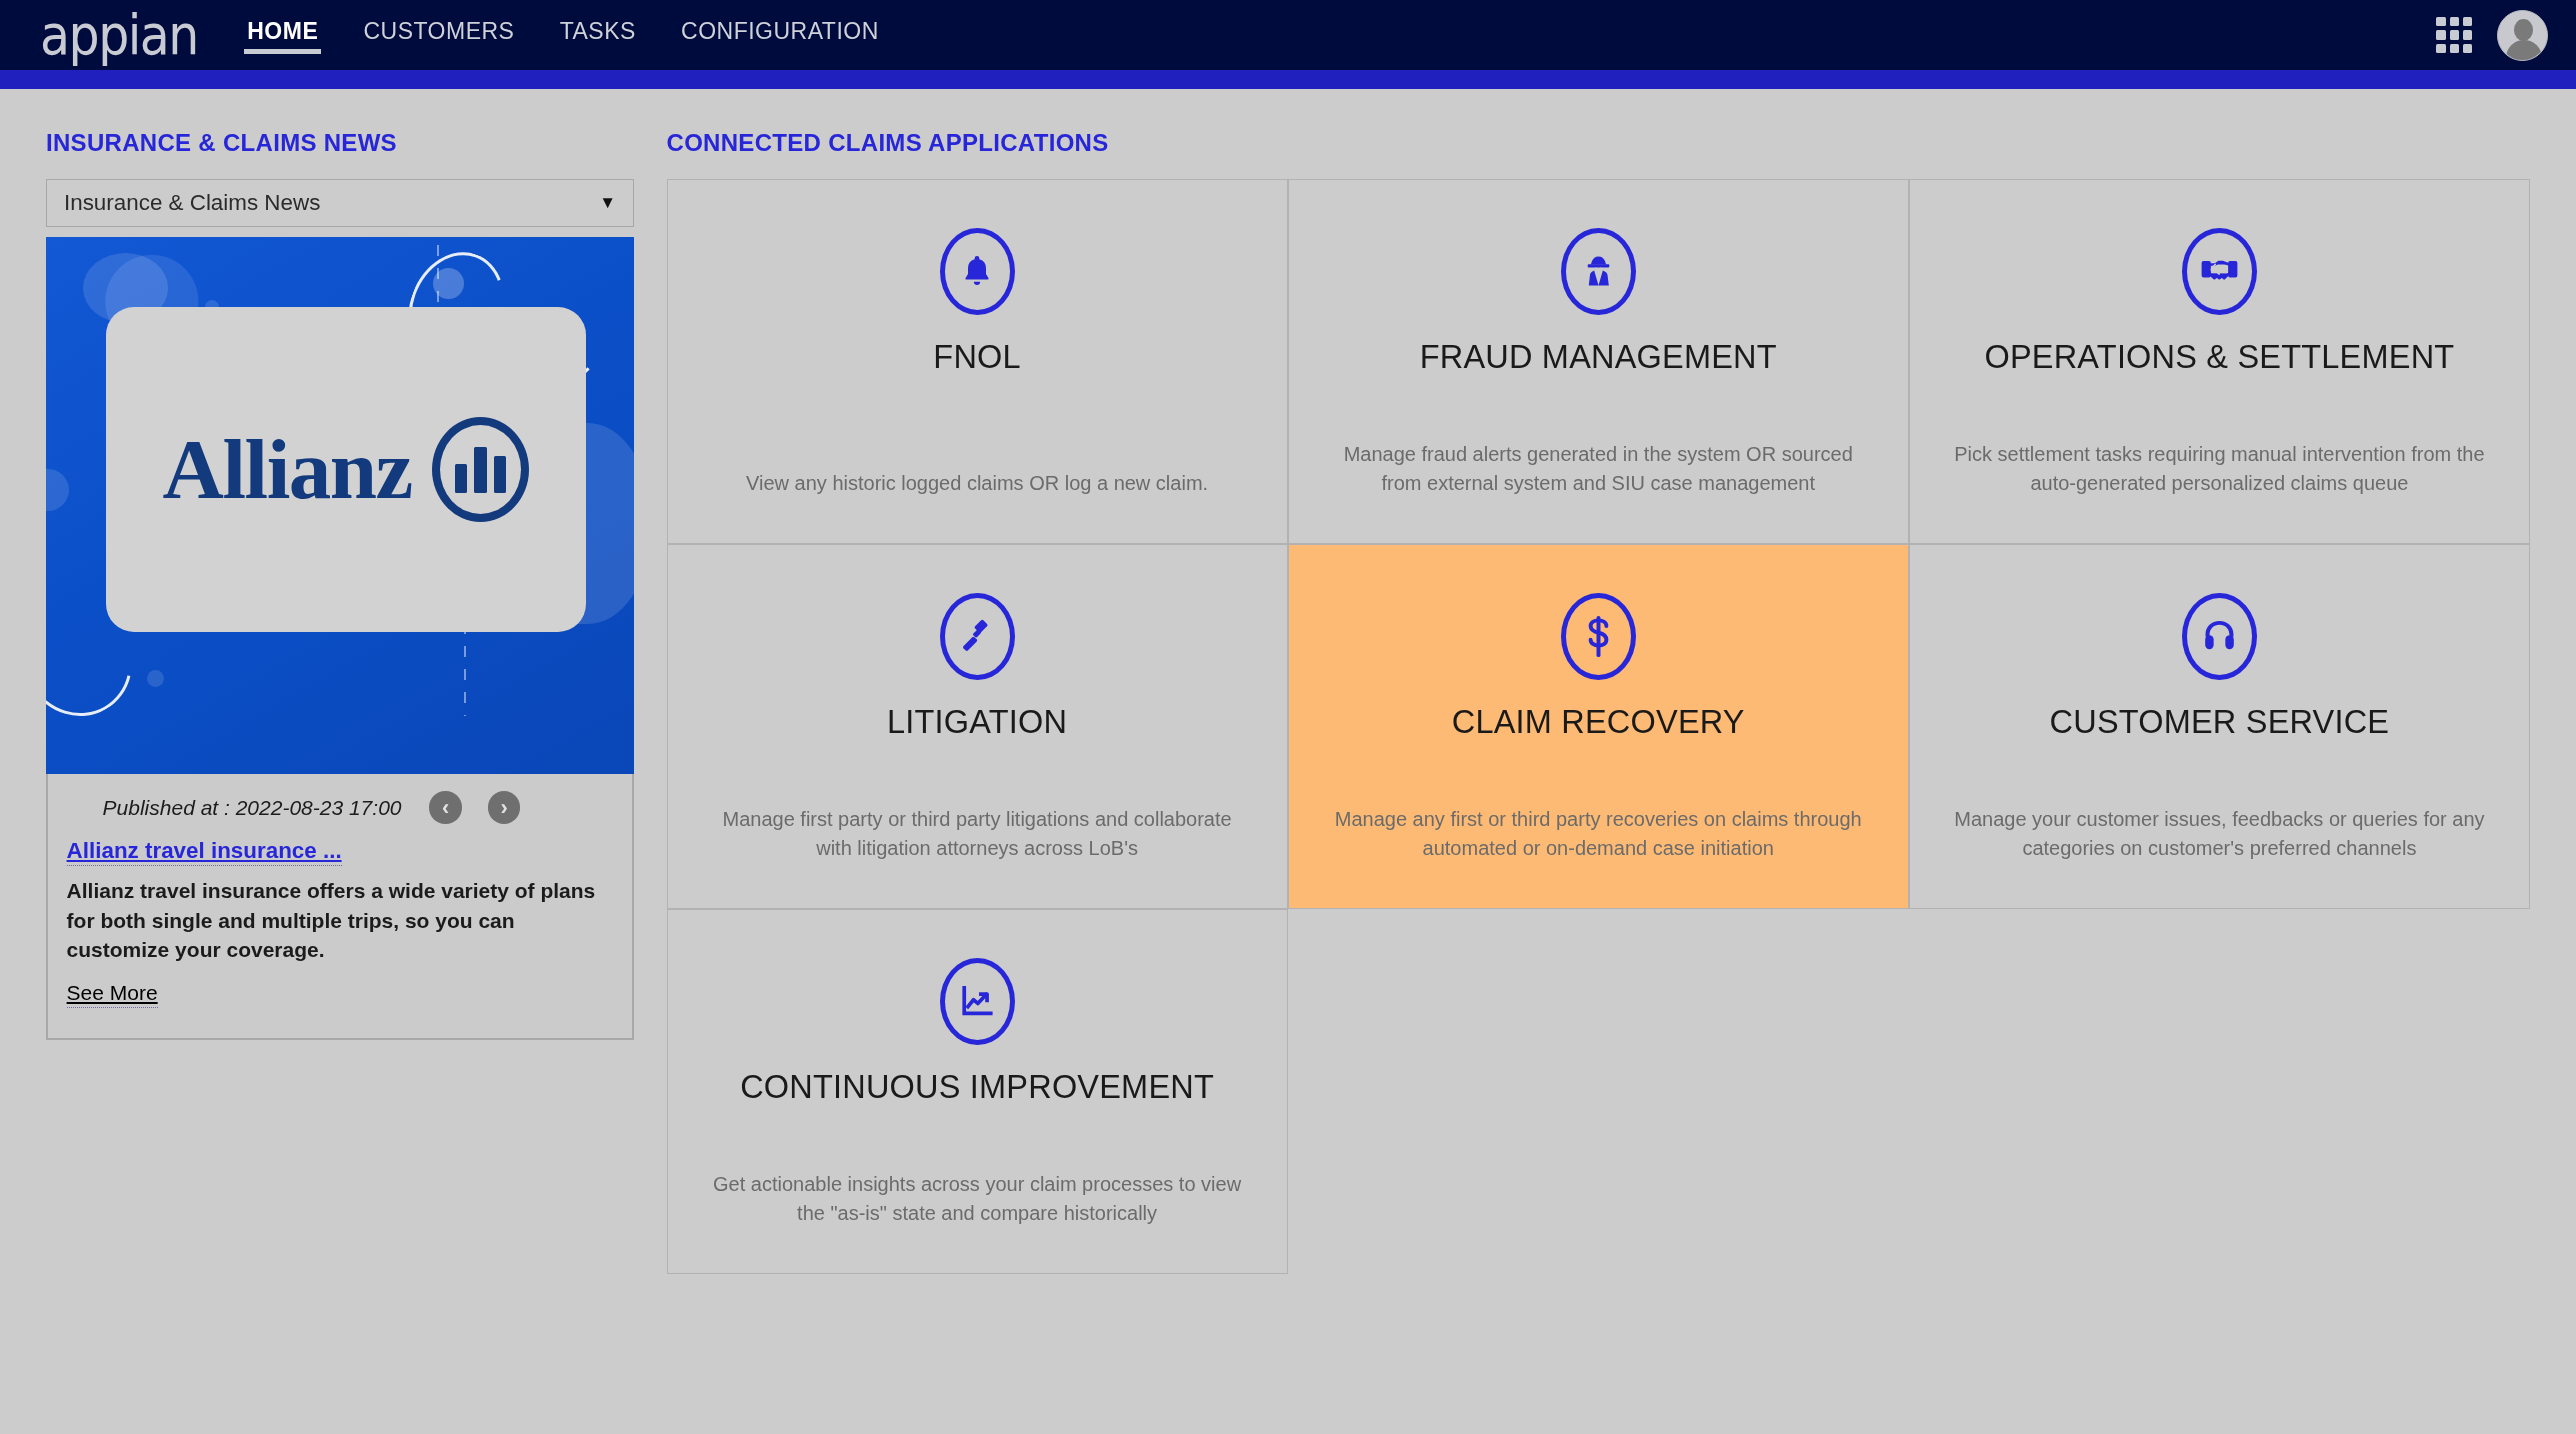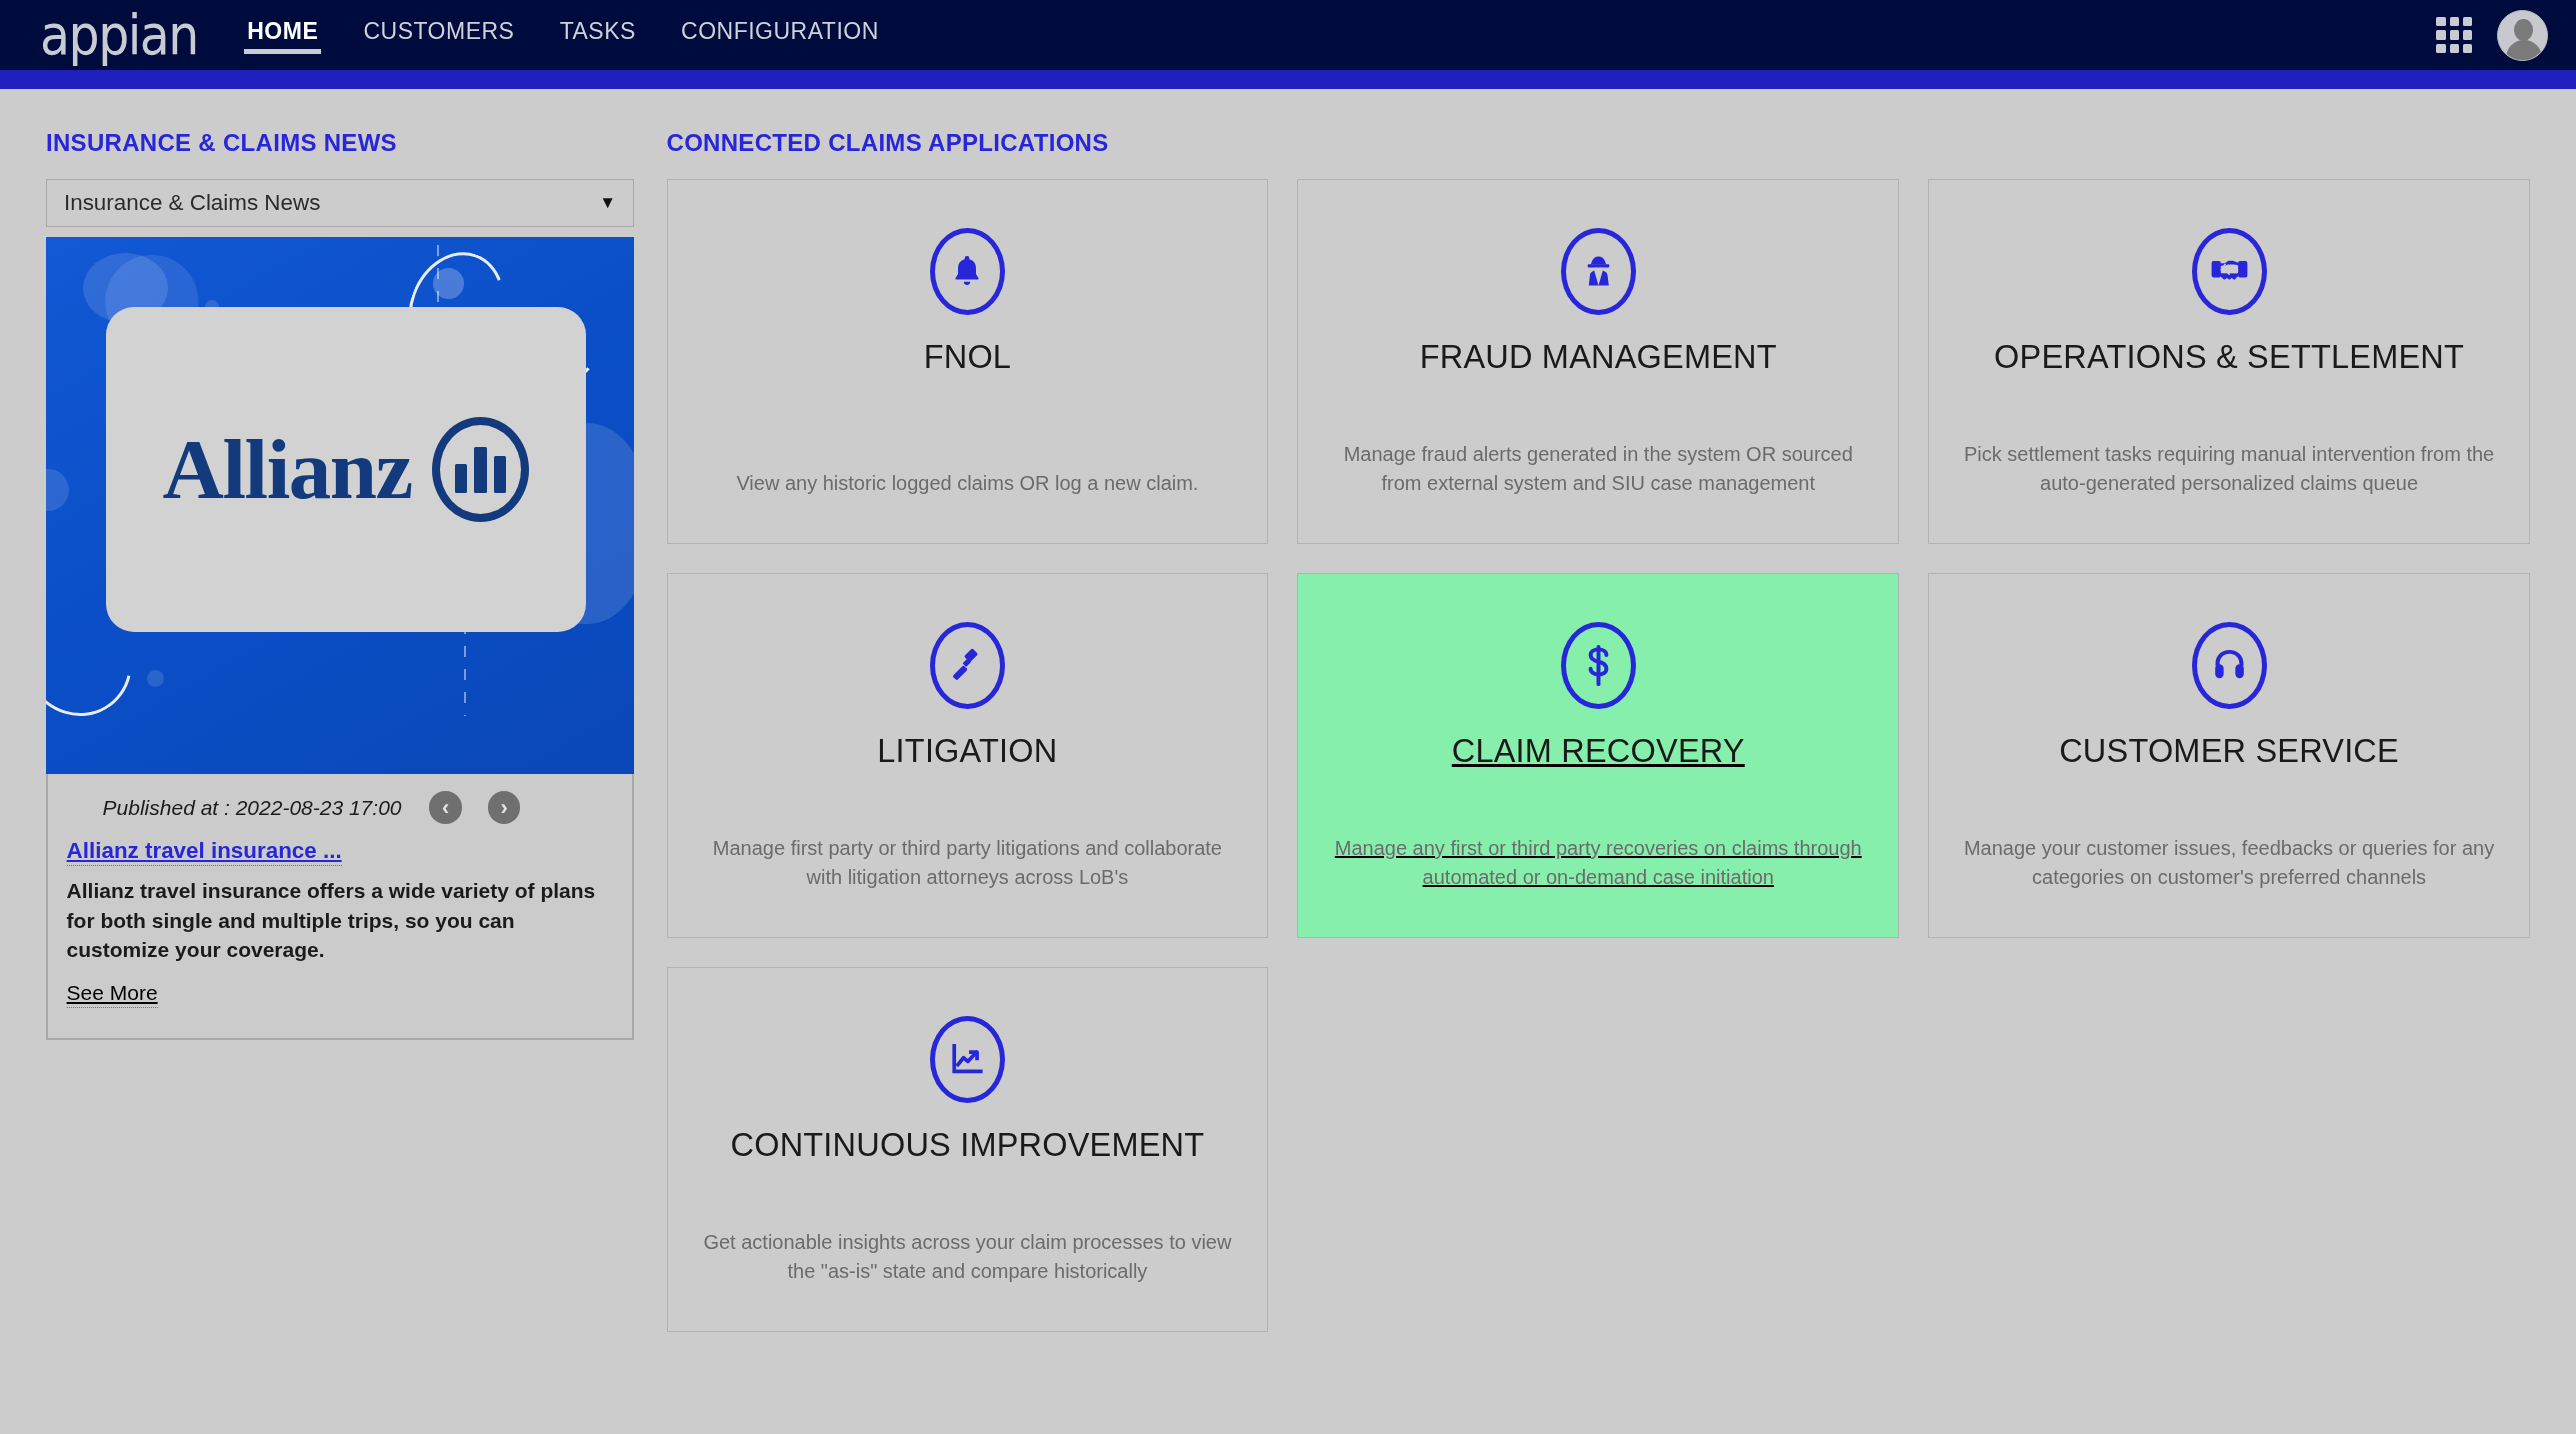--- a/index.html
+++ b/index.html
@@ -208,32 +208,31 @@
     border-bottom: 1.5px dotted #6e6e9c;
     padding-bottom: 1.5px;
     margin-bottom: 23px;
   }
 
   
   #right-col { flex: 1; min-width: 0; }
   #app-grid {
     display: grid;
     grid-template-columns: repeat(3, 1fr);
-    gap: 29px;
   }
   .app-card {
     background: #cccccc;
     border: 1.5px solid #b2b2b2;
     height: 365px;
     display: flex;
     flex-direction: column;
     align-items: center;
     padding: 48px 34px 26px 34px;
   }
-  .app-card.selected { background: #86efac; text-decoration: underline; }
+  .app-card.selected { background: #fdba74; }
   .app-card.empty { border: none; background: transparent; }
   .card-icon {
     width: 75px; height: 87px;
     border: 5.4px solid #2726d8;
     border-radius: 50%;
     display: flex; align-items: center; justify-content: center;
     flex: 0 0 auto;
   }
   .card-icon svg { display: block; }
   .card-title {

